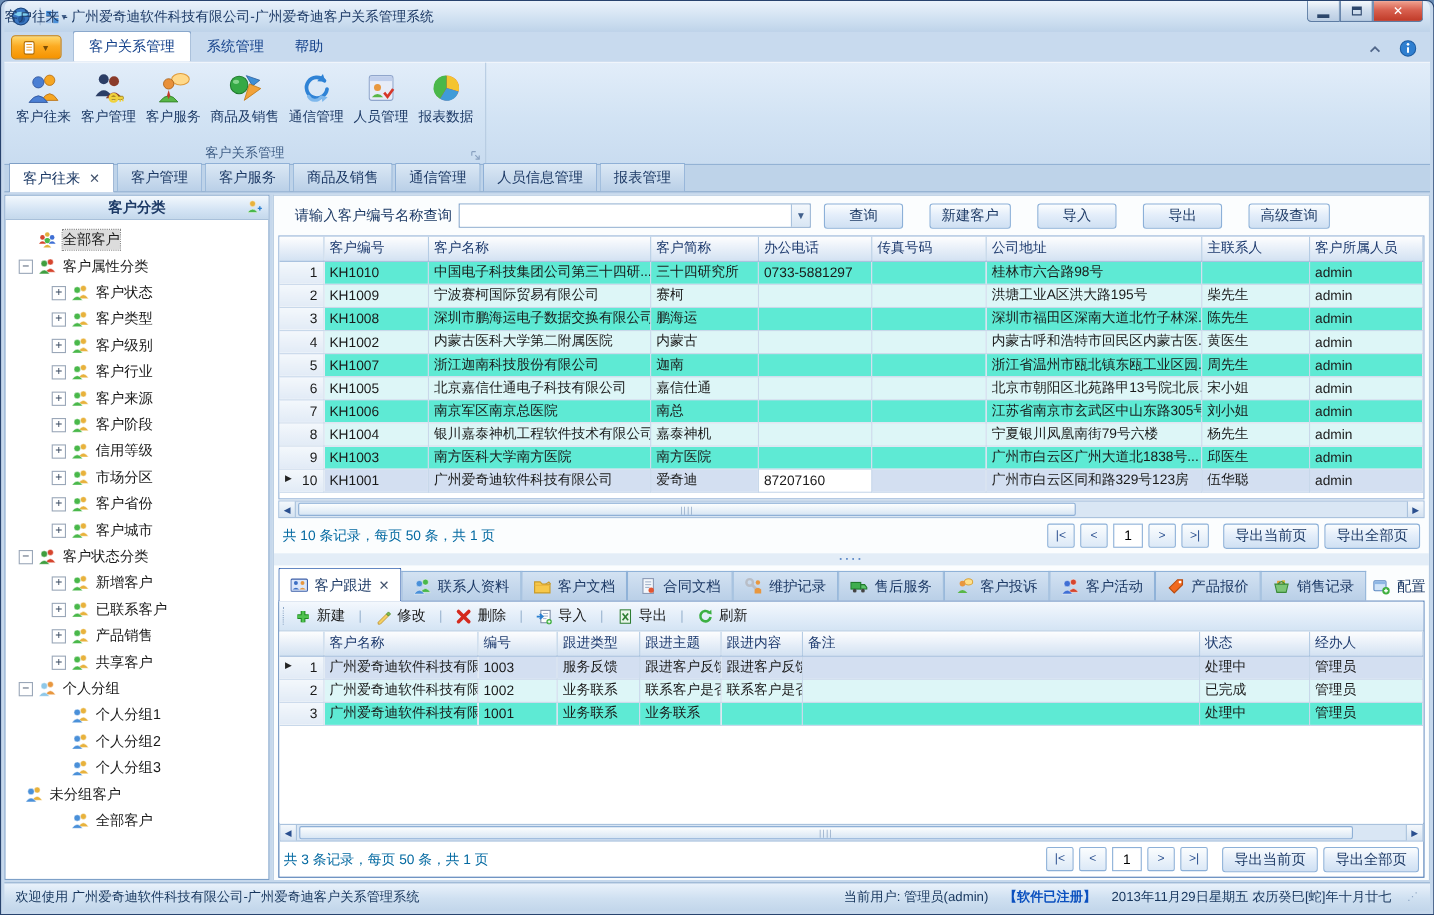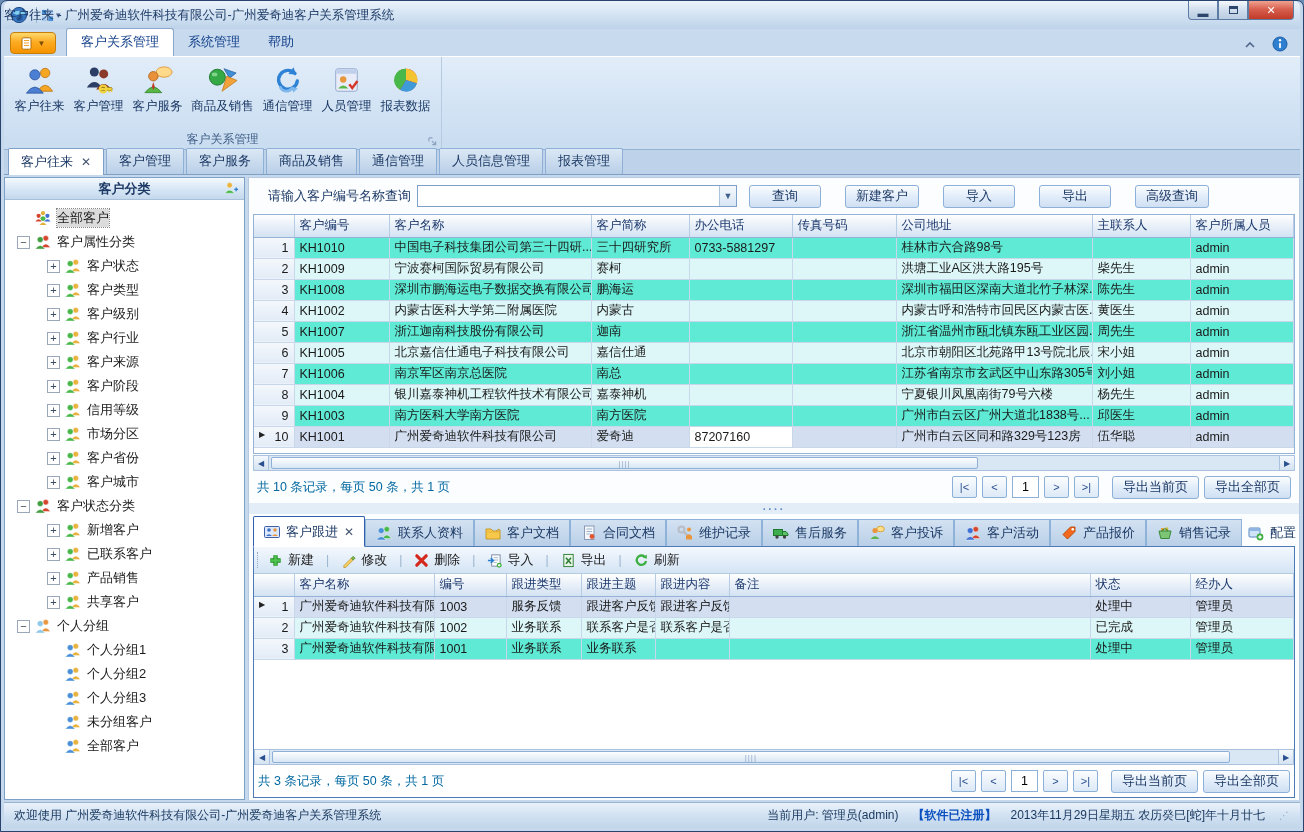--- a/index.html
+++ b/index.html
@@ -570,21 +570,21 @@
             <span class="icon ticon">
               <svg width="16" height="16" viewBox="0 0 16 16">
                 <circle cx="10.8" cy="4.2" r="2.7" fill="#e8b23c" stroke="#fff" stroke-width="0.4"></circle>
                 <path d="M6.2 13.5 Q10.8 6.5 15.4 13.5 Z" fill="#e8b23c" stroke="#fff" stroke-width="0.4"></path>
                 <circle cx="5.2" cy="5.6" r="2.9" fill="#4a90d9" stroke="#fff" stroke-width="0.4"></circle>
                 <path d="M0.4 15 Q5.2 8 10 15 Z" fill="#4a90d9" stroke="#fff" stroke-width="0.4"></path>
               </svg>
             </span>
             <span class="tlabel">个人分组3</span>
           </div>
-          <div class="titem" style="padding-left: 42px;">
+          <div class="titem" style="">
             <span class="exp blank"></span>
             <span class="icon ticon">
               <svg width="16" height="16" viewBox="0 0 16 16">
                 <circle cx="10.8" cy="4.2" r="2.7" fill="#e8b23c" stroke="#fff" stroke-width="0.4"></circle>
                 <path d="M6.2 13.5 Q10.8 6.5 15.4 13.5 Z" fill="#e8b23c" stroke="#fff" stroke-width="0.4"></path>
                 <circle cx="5.2" cy="5.6" r="2.9" fill="#4a90d9" stroke="#fff" stroke-width="0.4"></circle>
                 <path d="M0.4 15 Q5.2 8 10 15 Z" fill="#4a90d9" stroke="#fff" stroke-width="0.4"></path>
               </svg>
             </span>
             <span class="tlabel">未分组客户</span>

